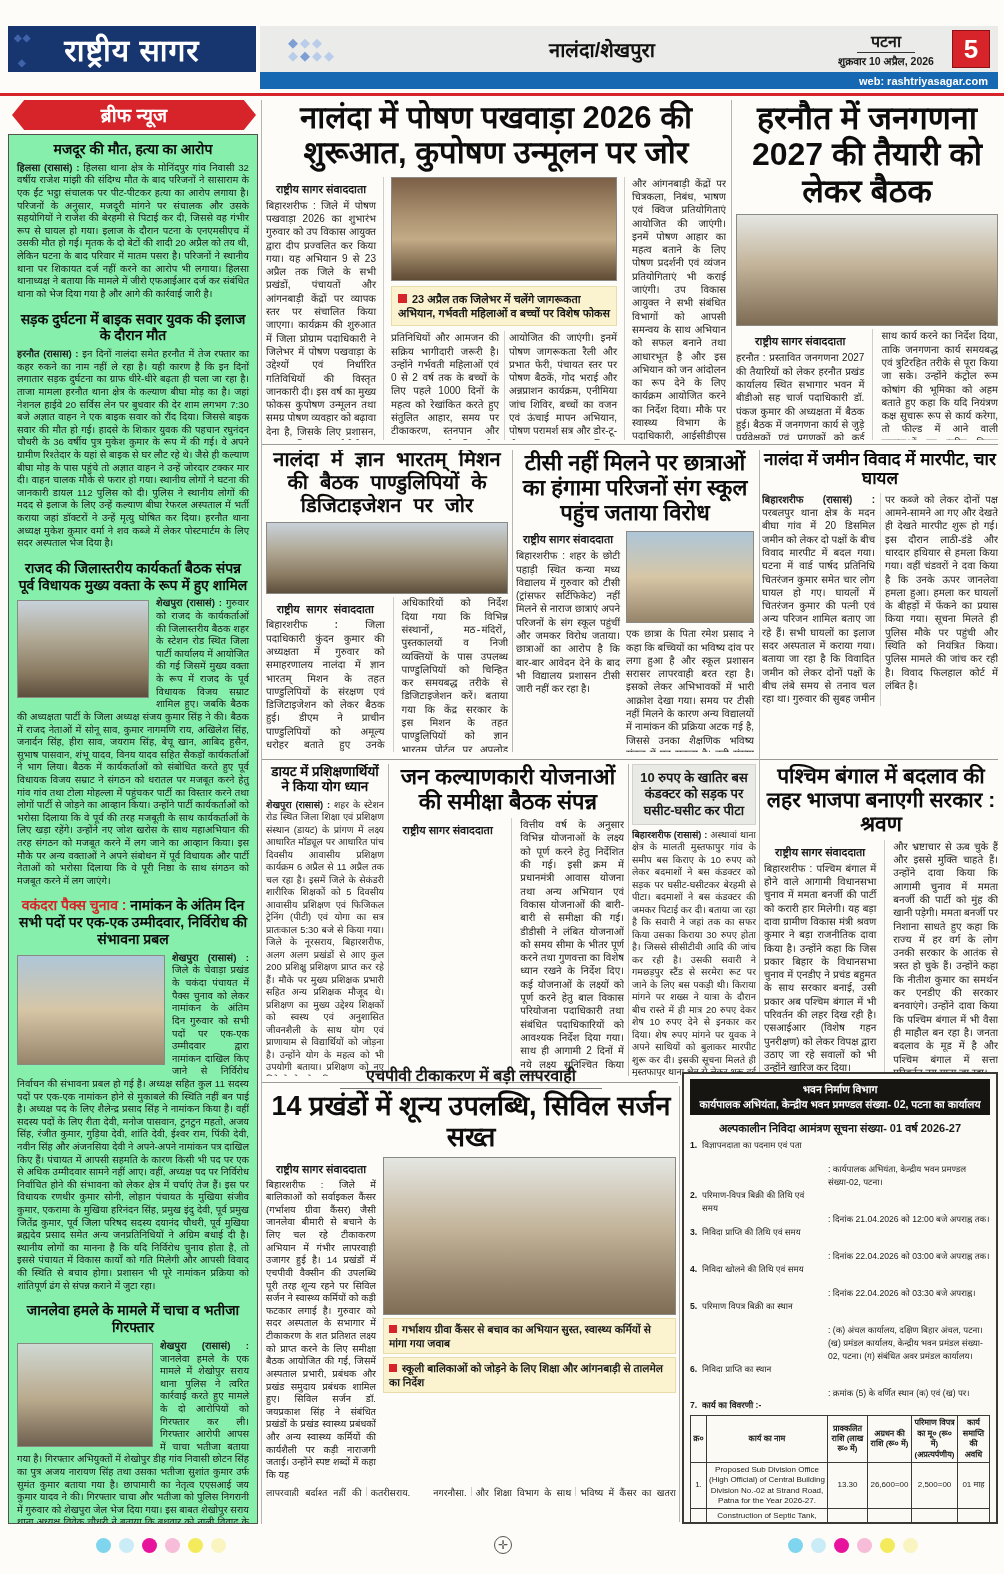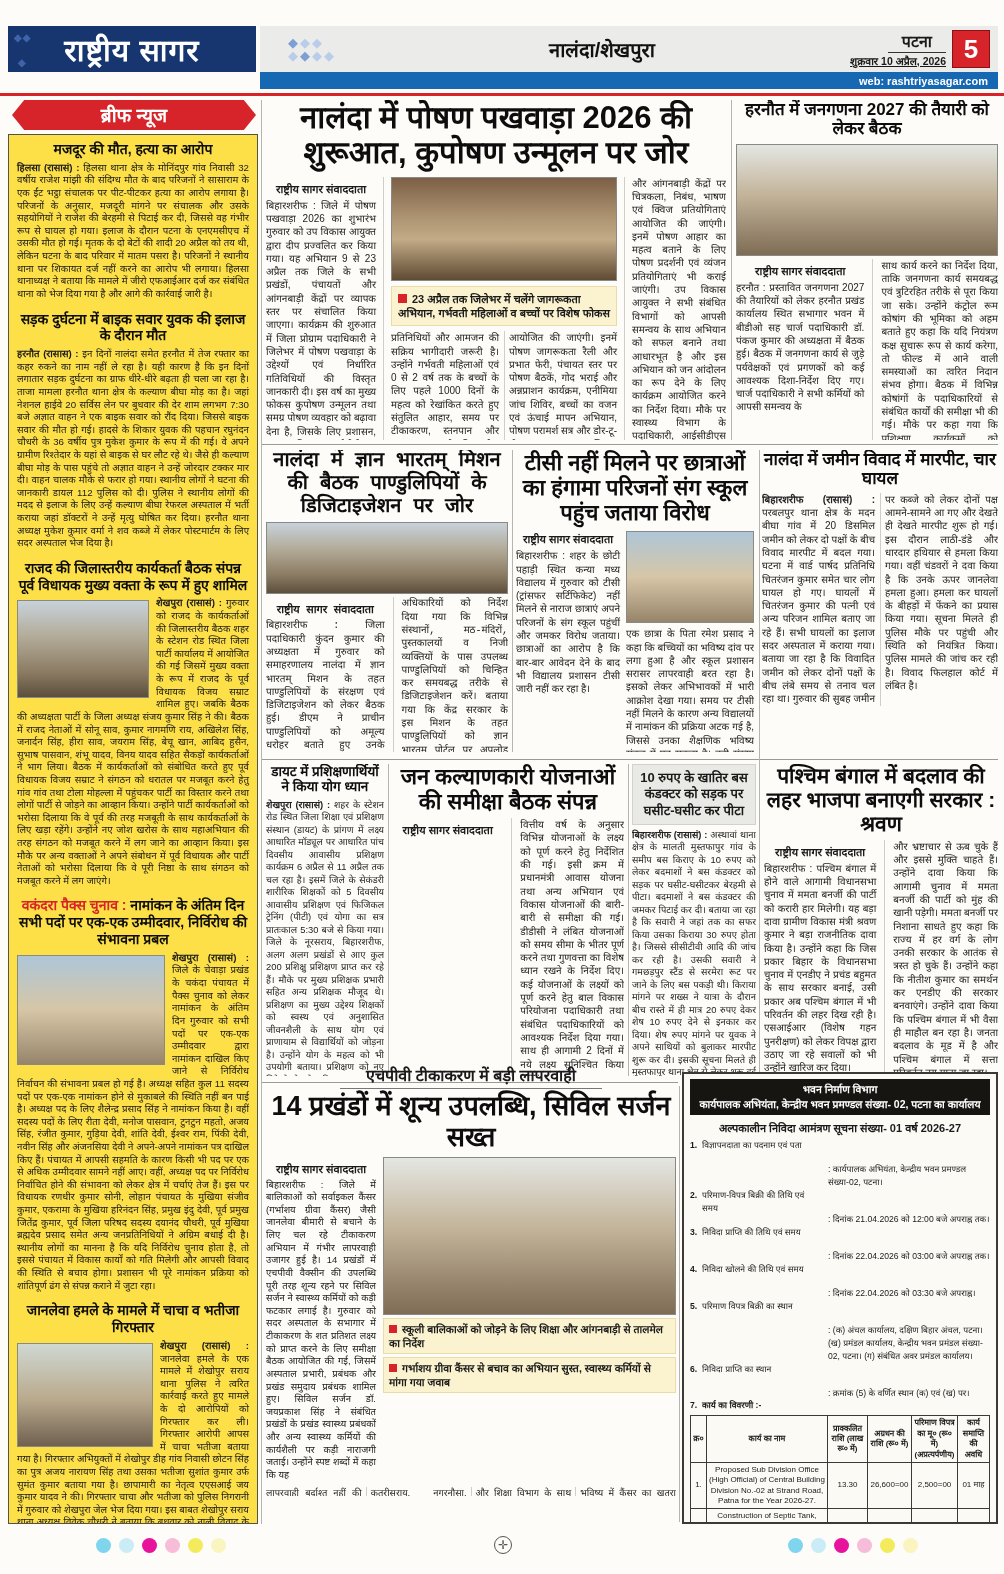--- a/index.html
+++ b/index.html
@@ -8,21 +8,21 @@
   .abs { position:absolute; }
 
   
   .mast-left { left:8px; top:26px; width:248px; height:46px; background:#17356f; color:#fff;
     display:flex; align-items:center; justify-content:center; font-size:30px; font-weight:bold; letter-spacing:1px; }
   .mast-left .dmd { position:absolute; color:#3f63a8; font-size:10px; }
   .mast-gray { left:260px; top:26px; width:738px; height:46px; background:#ebebe9; display:flex; align-items:center; }
   .mast-gray .diamonds { margin-left:28px; width:90px; color:#7d9fd4; font-size:13px; letter-spacing:2px; line-height:1; }
   .mast-gray .diamonds .lt { color:#b9cdea; }
   .edition { flex:1; text-align:center; font-size:20px; font-weight:bold; color:#111; }
-  .city-box { width:120px; text-align:right; margin-right:6px;text-decoration:underline; }
+  .city-box { width:120px; text-align:center; margin-right:6px; }
   .city-box .city { font-weight:bold; font-size:16px; border-bottom:1px solid #333; display:inline-block; padding:0 14px; }
   .city-box .date { font-size:10.5px; font-weight:bold; margin-top:1px; }
   .page-no { width:38px; height:38px; background:#d7242a; color:#fff; font-size:26px; font-weight:bold;
     display:flex; align-items:center; justify-content:center; margin-right:8px; border:1px solid #8c1114; }
   .web-bar { left:260px; top:72px; width:738px; height:17px; background:#1668b3; color:#fff; font-size:11px;
     font-weight:bold; display:flex; align-items:center; justify-content:flex-end; padding-right:10px; }
   .red-rule { left:0; top:93px; width:1004px; height:3px; background:#d7242a; }
 
   
   .hr { background:#9a9a96; height:1px; }
@@ -39,40 +39,40 @@
   .ph-hall   { background:linear-gradient(180deg,#7c5f46 0%,#a98f6e 35%,#c3ab87 60%,#5f4a33 100%); }
   .ph-meet   { background:linear-gradient(180deg,#c8d2da 0%,#b0a894 40%,#8a7a62 75%,#5c4e3c 100%); }
   .ph-group  { background:linear-gradient(180deg,#aec6d8 0%,#d6c6a6 50%,#97856b 100%); }
   .ph-street { background:linear-gradient(180deg,#cfd8d2 0%,#b9a98c 55%,#6f6050 100%); }
   .ph-room   { background:linear-gradient(180deg,#e4e6e2 0%,#c3b49a 45%,#7e6c54 100%); }
 
   
   .brief-banner { left:12px; top:100px; width:244px; height:30px; background:#d7242a; color:#fff;
     display:flex; align-items:center; justify-content:center; font-size:19px; font-weight:bold;
     clip-path:polygon(0 50%,5% 0,95% 0,100% 50%,95% 100%,5% 100%); }
-  .brief-box { left:8px; top:134px; width:250px; height:1390px; border:1.5px solid #55524c; padding:6px 8px; overflow:hidden; background:#fde047; }
+  .brief-box { left:8px; top:134px; width:250px; height:1390px; border:1.5px solid #55524c; padding:6px 8px; overflow:hidden; background:#86efac; }
   .brief-art { margin-bottom:10px; }
   .brief-art h3 { font-size:14px; text-align:center; line-height:1.2; margin-bottom:4px; color:#0d0d0d; }
   .brief-art h3 .red { color:#d7242a; }
   .brief-art p { font-size:9.7px; line-height:1.3; text-align:justify; }
   .bphoto { float:left; margin:3px 7px 2px 0; }
 
   
   .art-poshan { left:266px; top:100px; width:460px; height:340px; overflow:hidden; }
   .art-poshan .headline { font-size:31px; }
   .pos-row { display:flex; margin-top:6px; }
   .pos-c1 { width:118px; padding-right:7px; border-right:1px solid #cfcfc9; }
   .pos-c2 { width:240px; padding:0 7px; }
   .pos-c3 { flex:1; padding-left:7px; border-left:1px solid #cfcfc9; }
   .hl-box { background:#fbf3cf; border:1px solid #e8dca8; padding:5px 6px 5px 6px; margin:5px 0; font-size:11px; font-weight:bold; line-height:1.3; }
   .hl-box .sq { display:inline-block; width:9px; height:9px; background:#d7242a; margin-right:5px; }
 
   
   .art-census { left:736px; top:100px; width:262px; height:340px; overflow:hidden; }
-  .art-census .headline { font-size:17px; }
+  .art-census .headline { font-size:32px; }
 
   
   .art-gyan { left:266px; top:450px; width:242px; height:302px; overflow:hidden;font-family:Liberation Mono, monospace; }
   .art-gyan .headline { font-size:20px; }
   .art-tc { left:516px; top:450px; width:238px; height:302px; overflow:hidden; }
   .art-tc .headline { font-size:22px; }
   .tc-row { display:flex; gap:6px; margin-top:2px; }
   .art-land { left:762px; top:450px; width:236px; height:302px; overflow:hidden; }
   .art-land .headline { font-size:17px; }
 
@@ -302,22 +302,22 @@
   <div class="abs art-hpv">
     <span class="kicker">एचपीवी टीकाकरण में बड़ी लापरवाही</span>
     <div class="headline">14 प्रखंडों में शून्य उपलब्धि, सिविल सर्जन सख्त</div>
     <div class="hpv-top">
       <div class="hpv-left">
         <div class="byline">राष्ट्रीय सागर संवाददाता</div>
         <p class="body-txt" style="font-size:9.5px">बिहारशरीफ : जिले में बालिकाओं को सर्वाइकल कैंसर (गर्भाशय ग्रीवा कैंसर) जैसी जानलेवा बीमारी से बचाने के लिए चल रहे टीकाकरण अभियान में गंभीर लापरवाही उजागर हुई है। 14 प्रखंडों में एचपीवी वैक्सीन की उपलब्धि पूरी तरह शून्य रहने पर सिविल सर्जन ने स्वास्थ्य कर्मियों को कड़ी फटकार लगाई है। गुरुवार को सदर अस्पताल के सभागार में टीकाकरण के शत प्रतिशत लक्ष्य को प्राप्त करने के लिए समीक्षा बैठक आयोजित की गई, जिसमें अस्पताल प्रभारी, प्रबंधक और प्रखंड समुदाय प्रबंधक शामिल हुए। सिविल सर्जन डॉ. जयप्रकाश सिंह ने संबंधित प्रखंडों के प्रखंड स्वास्थ्य प्रबंधकों और अन्य स्वास्थ्य कर्मियों की कार्यशैली पर कड़ी नाराजगी जताई। उन्होंने स्पष्ट शब्दों में कहा कि यह</p>
       </div>
       <div class="hpv-right">
         <div class="photo ph-room" style="width:100%;height:158px"></div>
+        <div class="bullet-line"><span class="sq"></span><span>गर्भाशय ग्रीवा कैंसर से बचाव का अभियान सुस्त, स्वास्थ्य कर्मियों से मांगा गया जवाब</span></div>
         <div class="bullet-line"><span class="sq"></span><span>स्कूली बालिकाओं को जोड़ने के लिए शिक्षा और आंगनबाड़ी से तालमेल का निर्देश</span></div>
-        <div class="bullet-line"><span class="sq"></span><span>गर्भाशय ग्रीवा कैंसर से बचाव का अभियान सुस्त, स्वास्थ्य कर्मियों से मांगा गया जवाब</span></div>
       </div>
     </div>
     <div class="hpv-bottom">
       <p class="body-txt c4" style="font-size:9.4px">लापरवाही बर्दाश्त नहीं की जाएगी और सभी से स्पष्टीकरण मांगा गया है। साथ ही निर्देश दिया गया कि आज से ही अभियान में तेजी लाई जाए और हर हाल में लक्ष्य हासिल किया जाए। उन्होंने चेतावनी देते हुए कहा कि अगर सुधार नहीं हुआ तो संबंधित कर्मियों पर कार्रवाई तय मानी जाएगी। चंडी, गिरियक, हरनौत, हिलसा, इस्लामपुर, करायपरसुराय, कतरीसराय, नगरनौसा, नूरसराय, परवलपुर, रहुई, राजगीर, सरमेरा और थरथरी प्रखंडों में अब तक एक भी बालिका को टीका नहीं लगाया जा सका है। यह स्थिति विभागीय निगरानी और जमीनी स्तर पर कार्य में कमी को दर्शाती है। सिविल सर्जन ने यह भी निर्देश दिया कि इस महत्वपूर्ण अभियान को सफल बनाने के लिए आंगनबाड़ी, जीविका समूह और शिक्षा विभाग के साथ समन्वय स्थापित किया जाए, ताकि अधिक से अधिक स्कूली बालिकाओं तक पहुंच बनाई जा सके। उन्होंने कहा कि विद्यालयों के माध्यम से बालिकाओं को जागरूक कर टीकाकरण के लिए प्रेरित करना बेहद जरूरी है। यह टीका 9 से 14 वर्ष की बालिकाओं के लिए सबसे अधिक प्रभावी होता है और समय पर टीकाकरण से भविष्य में कैंसर का खतरा काफी हद तक कम किया जा सकता है। बैठक में जिला कार्यक्रम प्रबंधक श्याम कुमार निर्मल, डॉ. उमाकांत प्रसाद, मोहम्मद इमरान, सजनीश कुमार, विपिन कुमार, कृष्ण मुरारी कुमार और डॉ. अविनाश चंद्रा समेत कई स्वास्थ्य कर्मी मौजूद थे।</p>
     </div>
   </div>
 
   <div class="abs tender">
     <div class="dept-bar">
       <div>भवन निर्माण विभाग</div>

